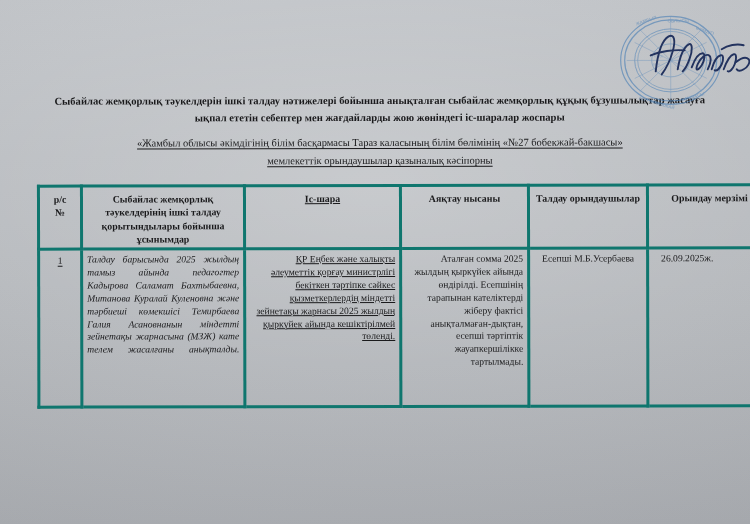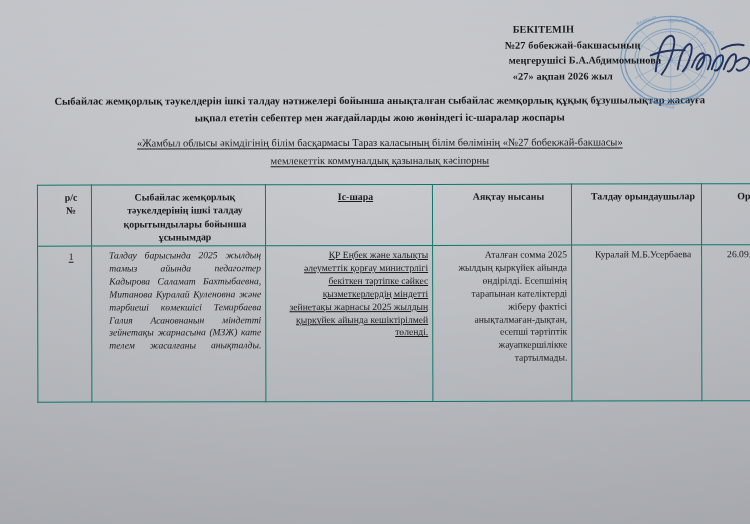--- a/index.html
+++ b/index.html
@@ -99,23 +99,23 @@
     top: 184px;
     width: 669px;
   }
   table.plan {
     width: 100%;
     border-collapse: collapse;
     table-layout: fixed;
   }
   table.plan th,
   table.plan td {
-    border: 1px solid #0f766e;
+    border: 3px solid #0f766e;
     vertical-align: top;
-    padding: 3px 4px 2px 17px;
+    padding: 3px 4px 2px 4px;
   }
   table.plan thead th {
     text-align: center;
     font-weight: bold;
     font-size: 9.9px;
     line-height: 1.34;
     padding-top: 5px;
     height: 50px;
     vertical-align: top;
   }
@@ -145,26 +145,20 @@
   
   .skew { transform: rotate(-0.12deg); transform-origin: 50% 40%; }
 </style>
 </head>
 <body>
 
 <div class="paper"></div>
 
 <div class="sheet skew">
 
-  <div class="approval">
-    <div class="ln1">БЕКІТЕМІН</div>
-    <div class="ln2">№27 бобекжай-бакшасының</div>
-    <div class="ln3">меңгерушісі Б.А.Абдимомынова</div>
-    <div class="ln4">«27» ақпан  2026 жыл</div>
-  </div>
 
   <div class="stamp-wrap">
     <svg class="stamp-svg" viewBox="0 0 118 96" xmlns="http://www.w3.org/2000/svg">
       <g fill="none" stroke="#4a7fb5" stroke-width="1.2">
         <ellipse cx="59" cy="47" rx="50" ry="44"></ellipse>
         <ellipse cx="59" cy="47" rx="46" ry="40.5"></ellipse>
         <ellipse cx="59" cy="47" rx="36" ry="31.5" stroke-width="0.9"></ellipse>
         <ellipse cx="59" cy="47" rx="33" ry="29" stroke-width="0.7"></ellipse>
         <ellipse cx="59" cy="47" rx="19" ry="16.5" stroke-width="0.7"></ellipse>
       </g>
@@ -202,21 +196,21 @@
     </g>
   </svg>
 
   <div class="doc-title">
     <div>Сыбайлас жемқорлық тәукелдерін ішкі талдау нәтижелері бойынша анықталған сыбайлас жемқорлық құқық бұзушылықтар жасауға</div>
     <div>ықпал ететін себептер мен жағдайларды жою жөніндегі іс-шаралар жоспары</div>
   </div>
 
   <div class="org-title">
     <div><span>«Жамбыл облысы әкімдігінің білім басқармасы Тараз каласының білім бөлімінің «№27 бобекжай-бакшасы»</span></div>
-    <div><span>мемлекеттік коммуналдық қазыналық кәсіпорны</span></div>
+    <div><span>мемлекеттік орындаушылар қазыналық кәсіпорны</span></div>
   </div>
 
   <div class="tbl-wrap">
     <table class="plan">
       <thead>
         <tr>
           <th class="c-num">
             <div>р/с</div>
             <div>№</div>
           </th>
@@ -235,21 +229,21 @@
           <td class="c-rec">
             <p>Талдау барысында 2025 жылдың тамыз айында педагогтер Кадырова Саламат Бахтыбаевна, Митанова Куралай Куленовна және тәрбиеші көмекшісі Темирбаева Галия Асановнанын міндетті зейнетақы жарнасына (МЗЖ) кате телем жасалғаны анықталды.</p>
           </td>
           <td class="c-act">
             <p>ҚР Еңбек және халықты әлеуметтік қорғау министрлігі бекіткен тәртіпке сәйкес қызметкерлердің міндетті зейнетақы жарнасы 2025 жылдың қыркүйек айында кешіктірілмей төленді.</p>
           </td>
           <td class="c-form">
             <p>Аталған сомма 2025 жылдың қыркүйек айында өндірілді. Есепшінің тарапынан кателіктерді жіберу фактісі анықталмаған-дықтан, есепші тәртіптік жауапкершілікке тартылмады.</p>
           </td>
           <td class="c-resp">
-            <p>Куралай М.Б.Усербаева</p>
+            <p>Есепші М.Б.Усербаева</p>
           </td>
           <td class="c-term">
             <p>26.09.2025ж.</p>
           </td>
         </tr>
       </tbody>
     </table>
   </div>
 
 </div>

